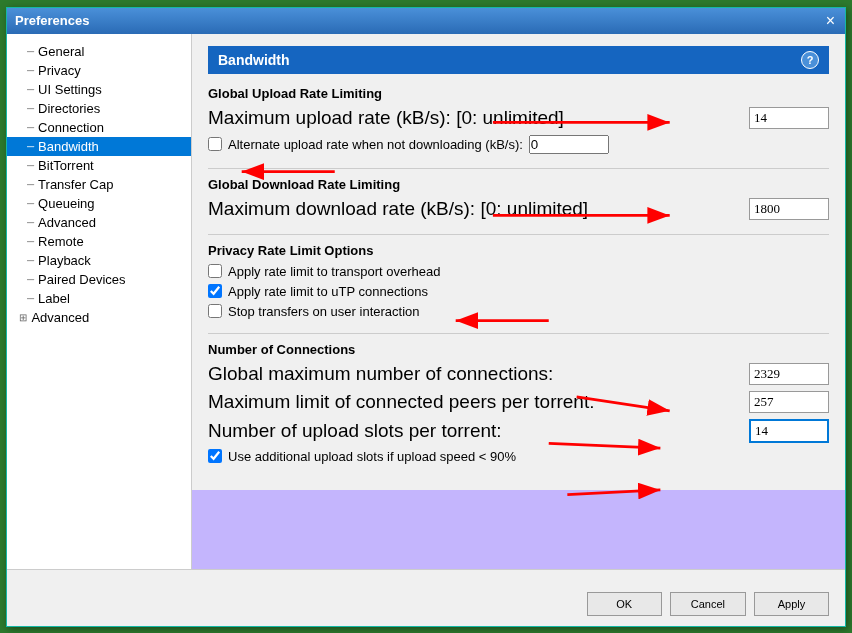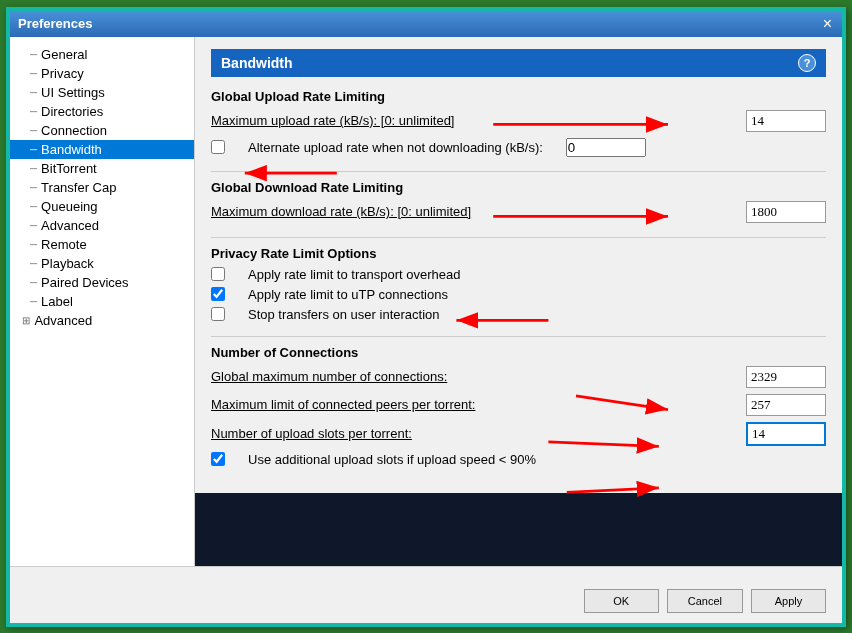--- a/index.html
+++ b/index.html
@@ -8,22 +8,22 @@
       font-family: 'Segoe UI', Tahoma, Geneva, Verdana, sans-serif;
       font-size: 13px;
       display: flex;
       align-items: center;
       justify-content: center;
       width: 852px;
       height: 633px;
       overflow: hidden;
     }
     .dialog {
-      background: #0f172a;
-      border: 4px solid #14b8a6;
+      background: #c4b5fd;
+      border: 1px solid #14b8a6;
       box-shadow: 2px 2px 8px rgba(0,0,0,0.4);
       width: 840px;
       height: 620px;
       display: flex;
       flex-direction: column;
     }
     .title-bar {
       background: linear-gradient(to bottom, #4a90d9, #2a6bb5);
       color: white;
       padding: 4px 8px;
@@ -122,37 +122,36 @@
     }
     .form-row {
       display: flex;
       align-items: center;
       margin-bottom: 6px;
       gap: 8px;
     }
     .form-row label {
       flex: 1;
       color: #000;
-      font-size: 13px;
-      text-decoration: underline;
+      font-size: 19px;
     }
     .form-row input[type="text"],
     .form-row input[type="number"] {
       width: 80px;
       border: 1px solid #999;
       padding: 2px 4px;
       font-size: 13px;
       background: white;
       font-family: Liberation Serif, serif;
     }
     .checkbox-row {
       display: flex;
       align-items: center;
       margin-bottom: 5px;
-      gap: 23px;
+      gap: 6px;
       font-size: 13px;
     }
     .checkbox-row input[type="checkbox"] {
       width: 14px;
       height: 14px;
     }
     .divider {
       border: none;
       border-top: 1px solid #ccc;
       margin: 8px 0;

